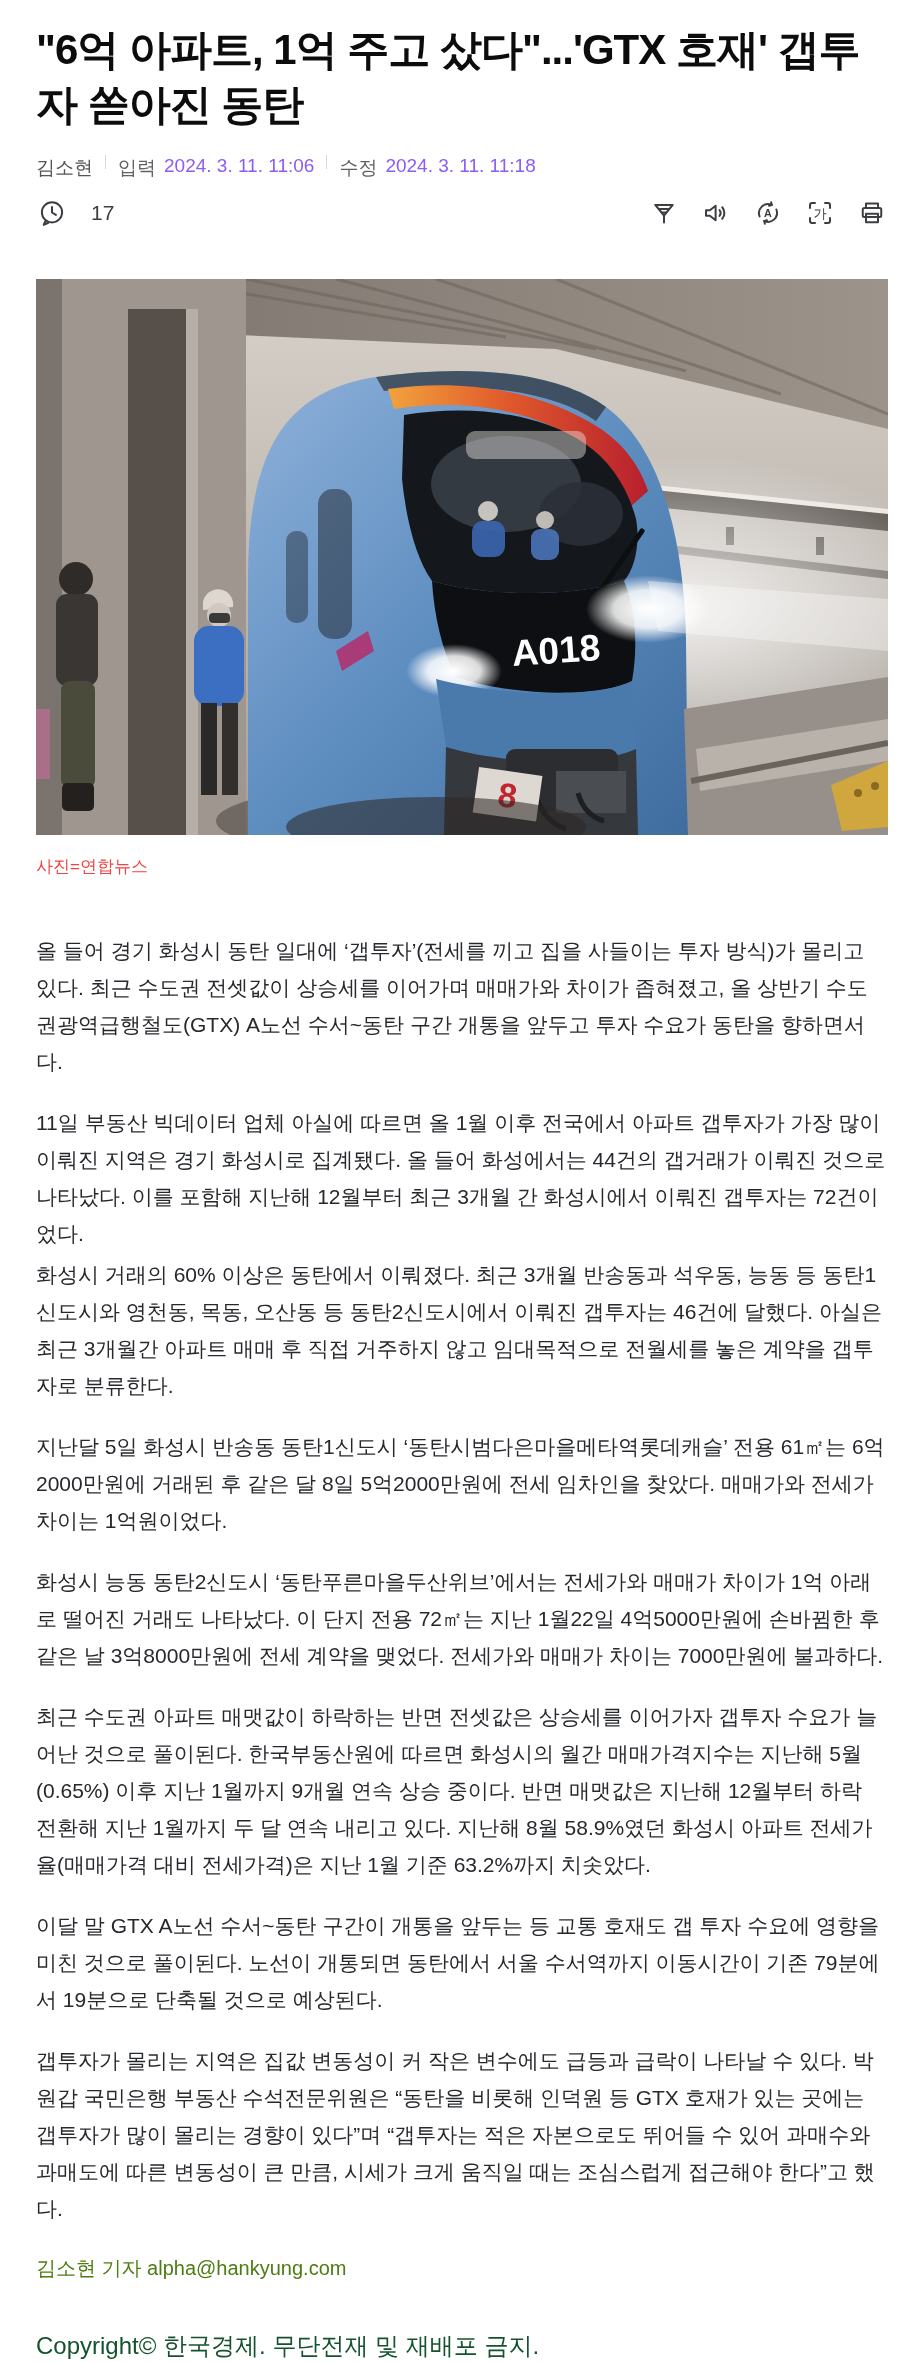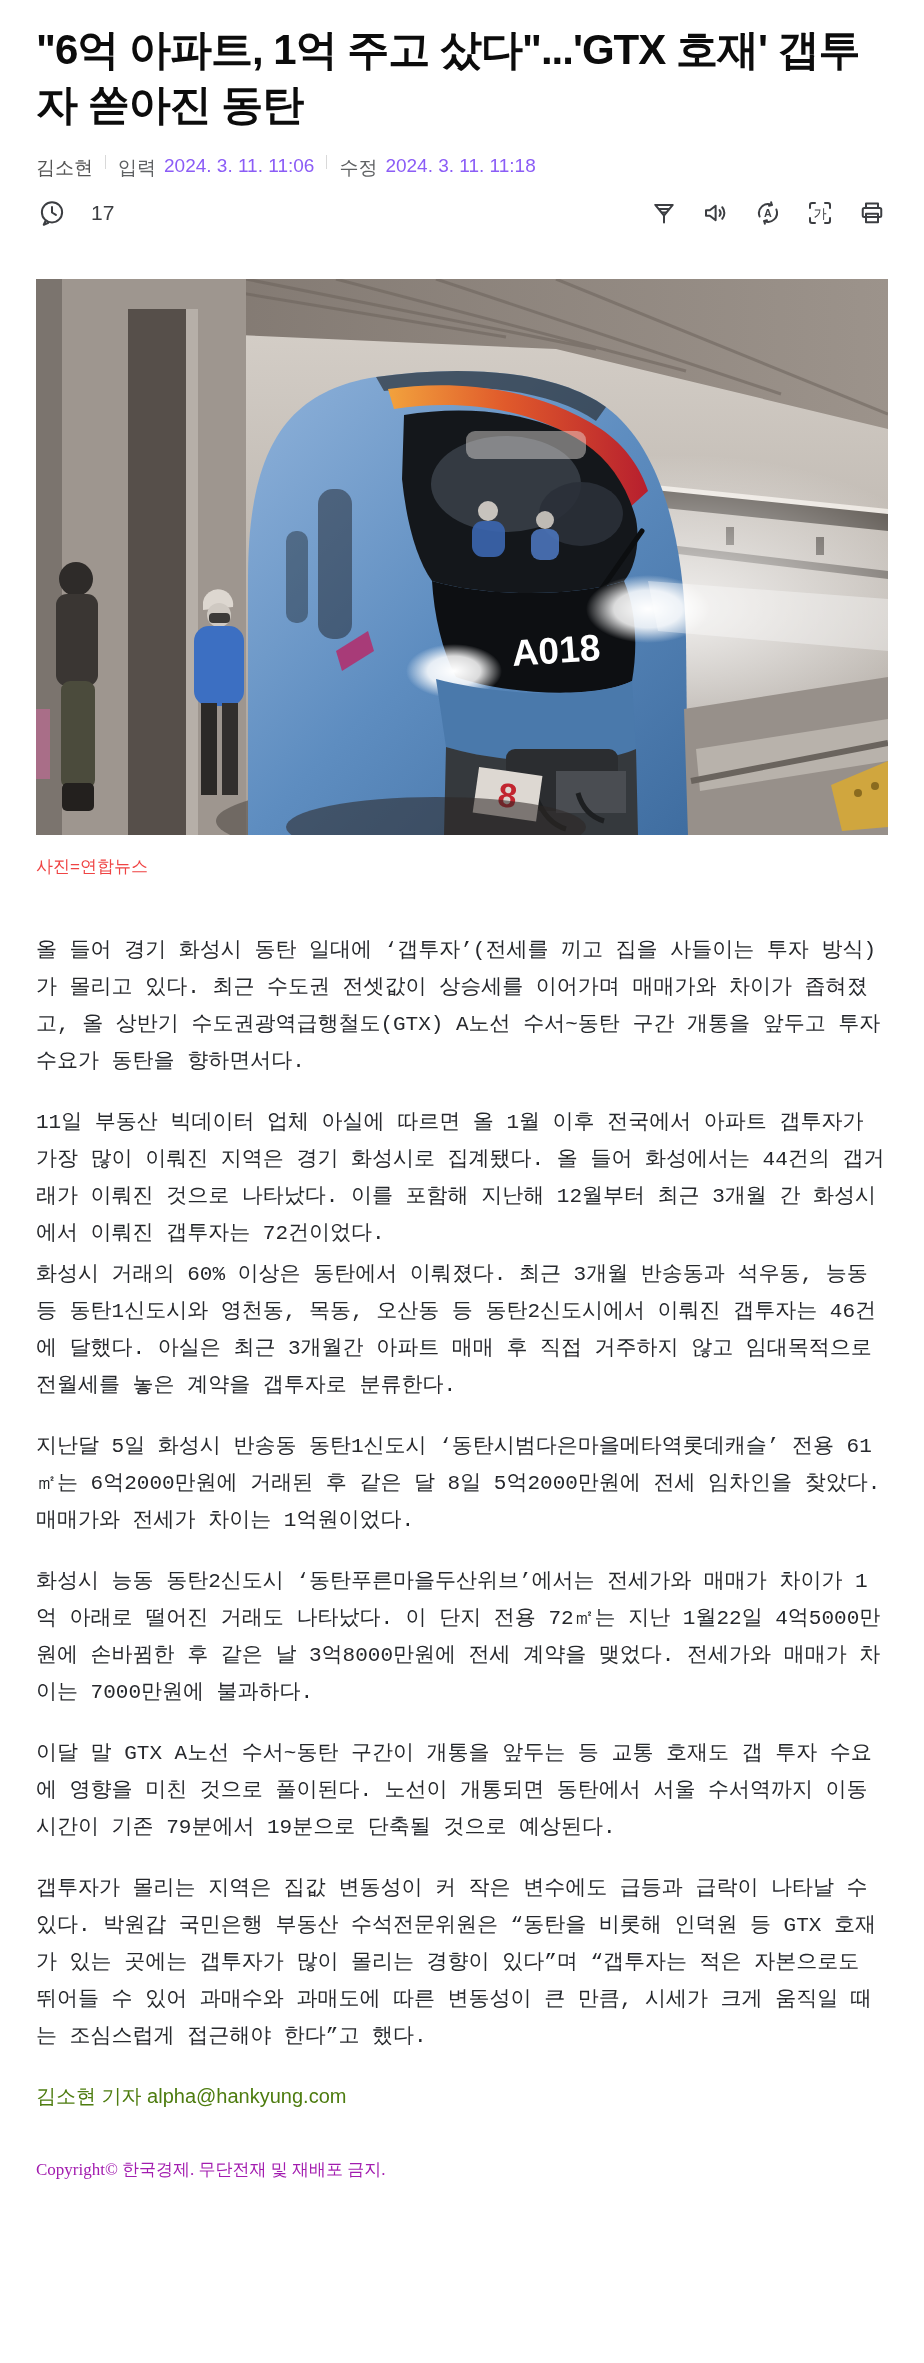--- a/index.html
+++ b/index.html
@@ -29,25 +29,25 @@
               background:none; border:none; cursor:pointer; padding:0; }
   .icon-btn svg { width:30px; height:30px; }
   .ic { stroke:#3c3e42; stroke-width:1.6; fill:none; stroke-linecap:round; stroke-linejoin:round; }
 
   figure.photo { width:852px; margin:0; }
   .photo-frame { width:852px; height:556px; overflow:hidden; background:#b6aea8; }
   .photo-frame svg { display:block; width:100%; height:100%; }
   figcaption { font-size:17px; color:#ef4444; margin-top:20px; }
 
   .article-body { margin-top:54px; font-size:21px; line-height:37px; color:#26282c; }
-  .article-body p { margin-bottom:24px;font-family:Liberation Mono, monospace; }
+  .article-body p { margin-bottom:24px; }
   .article-body p.tight { margin-bottom:4px; }
 
   .reporter { margin-top:28px; font-size:20px; color:#4d7c0f; }
-  .copyright { margin-top:48px; font-size:17px; color:#a21caf;font-family:Liberation Serif, serif; }
+  .copyright { margin-top:48px; font-size:24px; color:#14532d; }
 </style>
 </head>
 <body>
 
 <div class="container">
 
   <h1 class="title">"6억 아파트, 1억 주고 샀다"...'GTX 호재' 갭투자 쏟아진 동탄</h1>
 
   <div class="byline">
     <span class="author">김소현</span>
@@ -227,20 +227,21 @@
     </div>
     <figcaption>사진=연합뉴스</figcaption>
   </figure>
 
   <div class="article-body">
     <p>올 들어 경기 화성시 동탄 일대에 ‘갭투자’(전세를 끼고 집을 사들이는 투자 방식)가 몰리고 있다. 최근 수도권 전셋값이 상승세를 이어가며 매매가와 차이가 좁혀졌고, 올 상반기 수도권광역급행철도(GTX) A노선 수서~동탄 구간 개통을 앞두고 투자 수요가 동탄을 향하면서다.</p>
     <p class="tight">11일 부동산 빅데이터 업체 아실에 따르면 올 1월 이후 전국에서 아파트 갭투자가 가장 많이 이뤄진 지역은 경기 화성시로 집계됐다. 올 들어 화성에서는 44건의 갭거래가 이뤄진 것으로 나타났다. 이를 포함해 지난해 12월부터 최근 3개월 간 화성시에서 이뤄진 갭투자는 72건이었다.</p>
     <p>화성시 거래의 60% 이상은 동탄에서 이뤄졌다. 최근 3개월 반송동과 석우동, 능동 등 동탄1신도시와 영천동, 목동, 오산동 등 동탄2신도시에서 이뤄진 갭투자는 46건에 달했다. 아실은 최근 3개월간 아파트 매매 후 직접 거주하지 않고 임대목적으로 전월세를 놓은 계약을 갭투자로 분류한다.</p>
     <p>지난달 5일 화성시 반송동 동탄1신도시 ‘동탄시범다은마을메타역롯데캐슬’ 전용 61㎡는 6억2000만원에 거래된 후 같은 달 8일 5억2000만원에 전세 임차인을 찾았다. 매매가와 전세가 차이는 1억원이었다.</p>
     <p>화성시 능동 동탄2신도시 ‘동탄푸른마을두산위브’에서는 전세가와 매매가 차이가 1억 아래로 떨어진 거래도 나타났다. 이 단지 전용 72㎡는 지난 1월22일 4억5000만원에 손바뀜한 후 같은 날 3억8000만원에 전세 계약을 맺었다. 전세가와 매매가 차이는 7000만원에 불과하다.</p>
+    <p>최근 수도권 아파트 매맷값이 하락하는 반면 전셋값은 상승세를 이어가자 갭투자 수요가 늘어난 것으로 풀이된다. 한국부동산원에 따르면 화성시의 월간 매매가격지수는 지난해 5월(0.65%) 이후 지난 1월까지 9개월 연속 상승 중이다. 반면 매맷값은 지난해 12월부터 하락 전환해 지난 1월까지 두 달 연속 내리고 있다. 지난해 8월 58.9%였던 화성시 아파트 전세가율(매매가격 대비 전세가격)은 지난 1월 기준 63.2%까지 치솟았다.</p>
     <p>이달 말 GTX A노선 수서~동탄 구간이 개통을 앞두는 등 교통 호재도 갭 투자 수요에 영향을 미친 것으로 풀이된다. 노선이 개통되면 동탄에서 서울 수서역까지 이동시간이 기존 79분에서 19분으로 단축될 것으로 예상된다.</p>
     <p>갭투자가 몰리는 지역은 집값 변동성이 커 작은 변수에도 급등과 급락이 나타날 수 있다. 박원갑 국민은행 부동산 수석전문위원은 “동탄을 비롯해 인덕원 등 GTX 호재가 있는 곳에는 갭투자가 많이 몰리는 경향이 있다”며 “갭투자는 적은 자본으로도 뛰어들 수 있어 과매수와 과매도에 따른 변동성이 큰 만큼, 시세가 크게 움직일 때는 조심스럽게 접근해야 한다”고 했다.</p>
   </div>
 
   <div class="reporter">김소현 기자 alpha@hankyung.com</div>
   <div class="copyright">Copyright© 한국경제. 무단전재 및 재배포 금지.</div>
 
 </div>
 
 </body></html>

